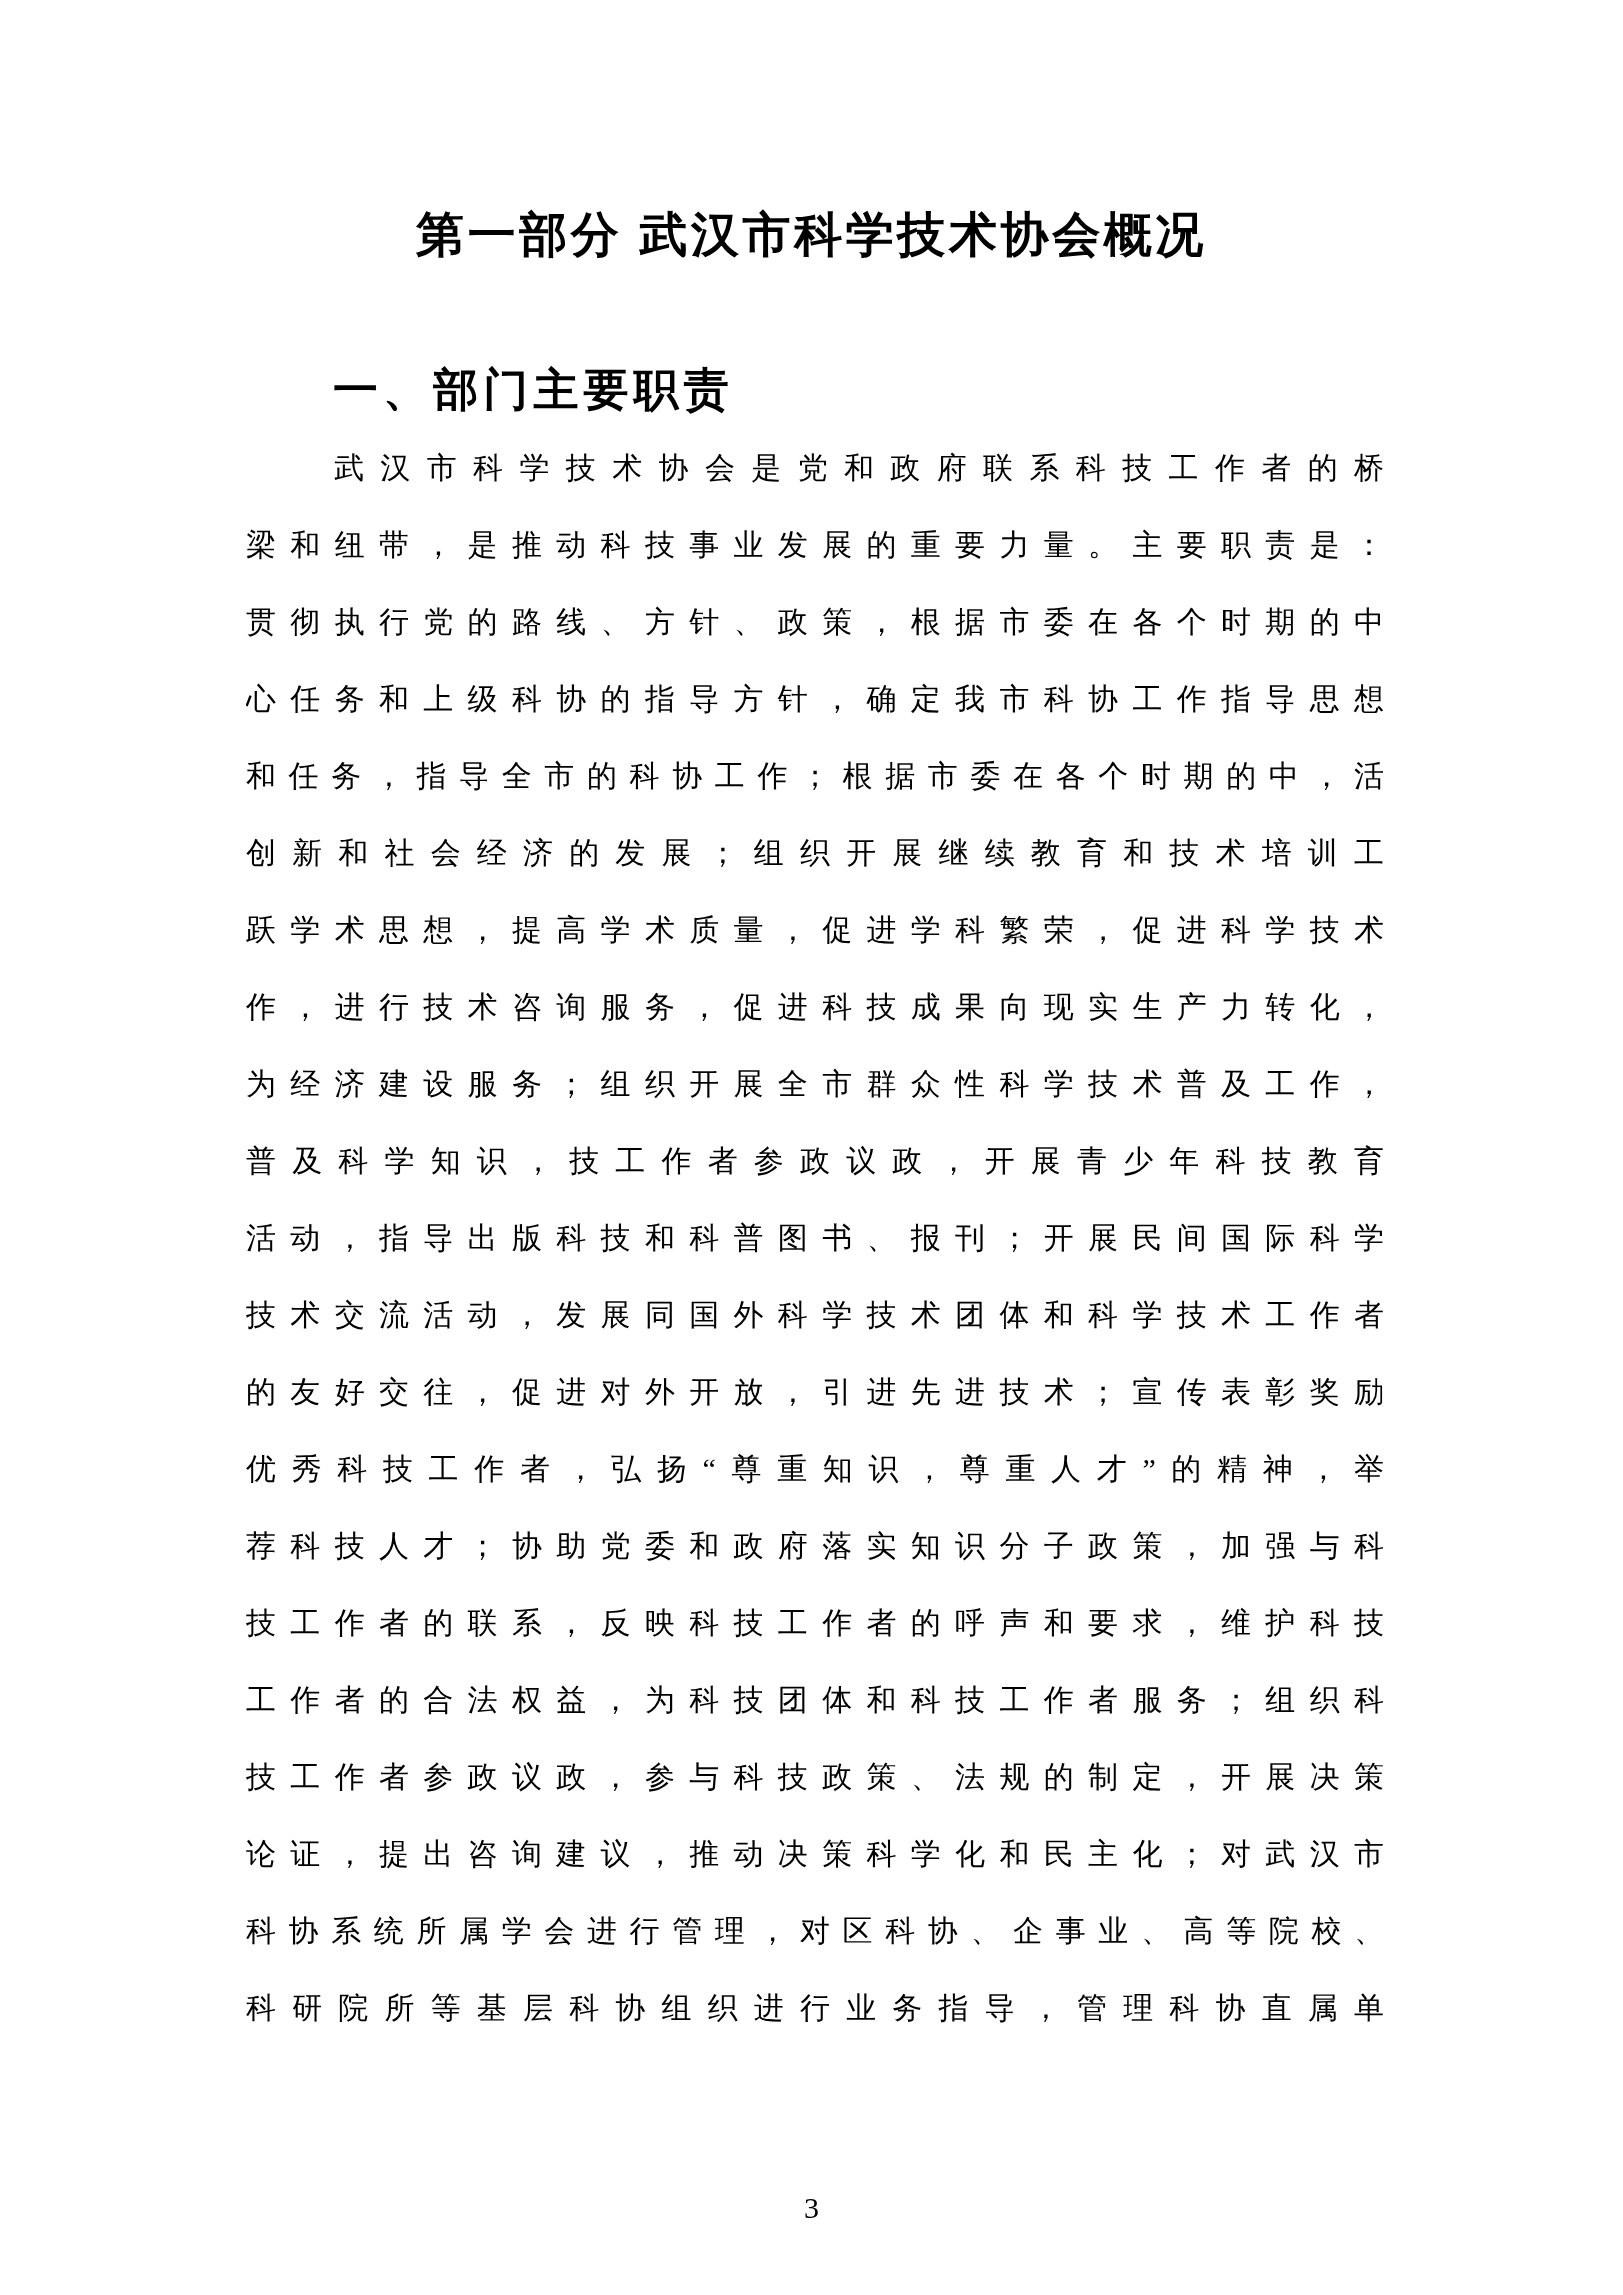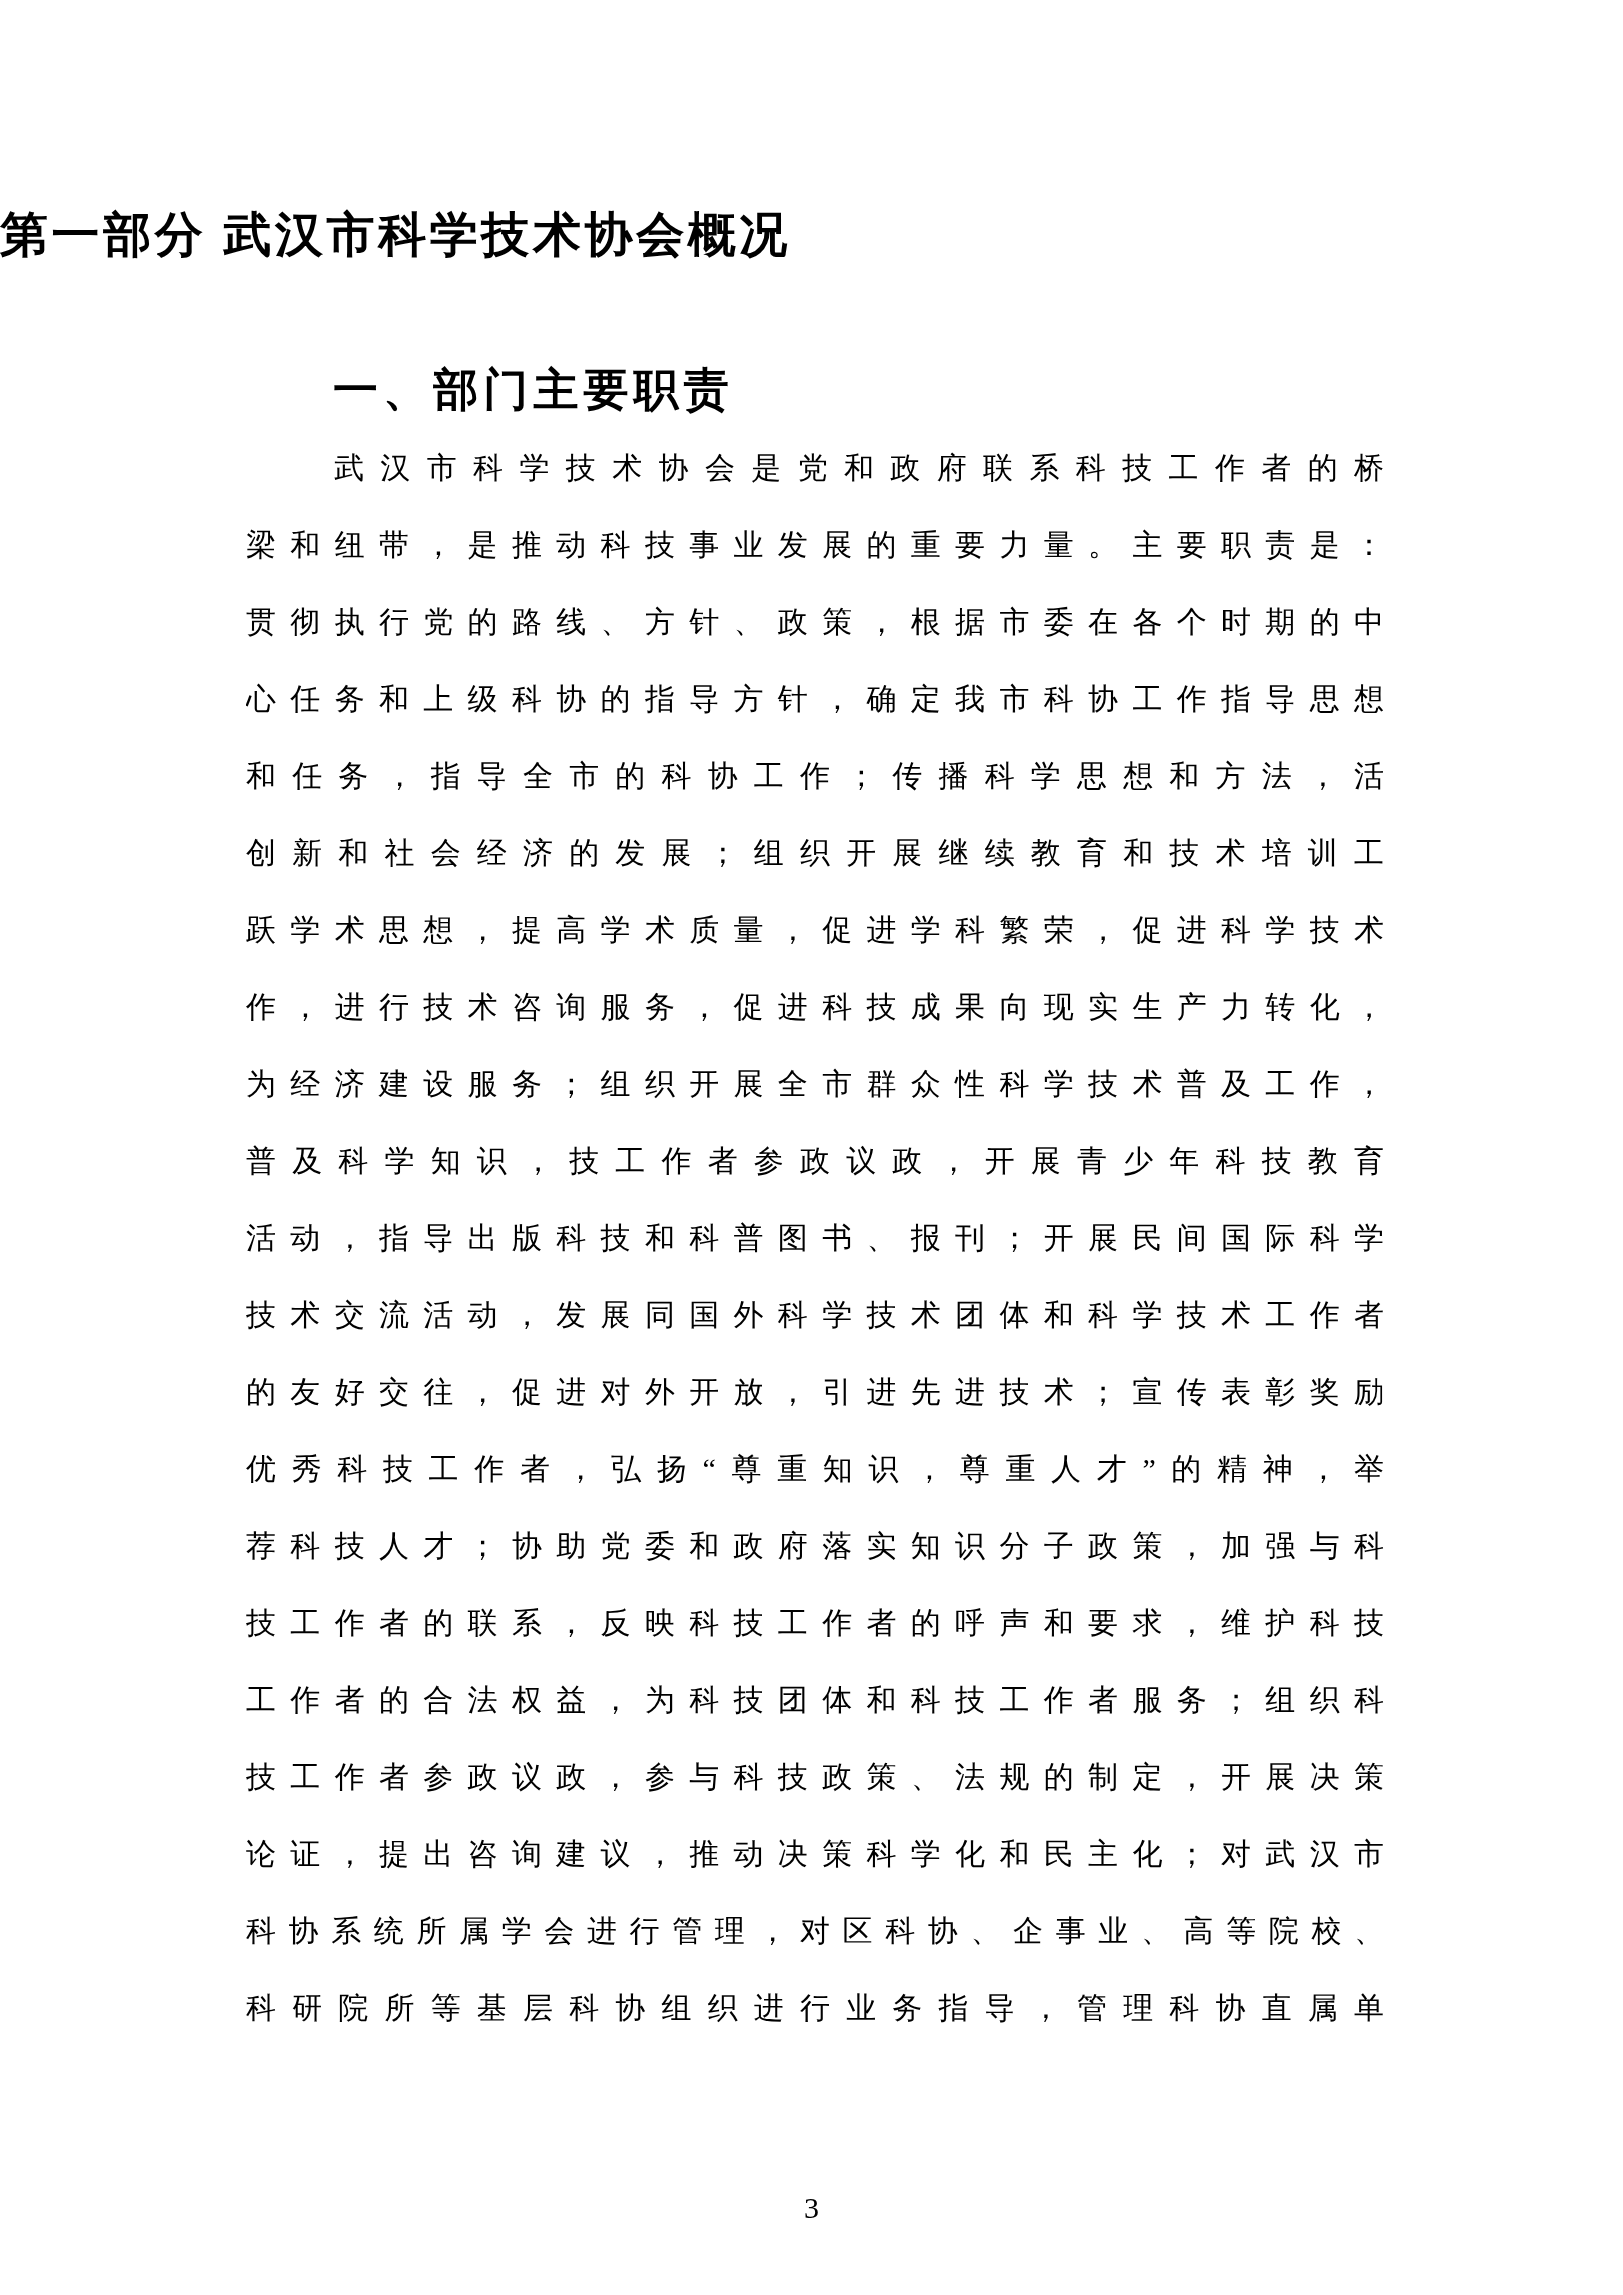--- a/index.html
+++ b/index.html
@@ -21,20 +21,21 @@
     width: 1623px;
     height: 2295px;
     background: #ffffff;
     overflow: hidden;
   }
   .doc-title {
     position: absolute;
     top: 202px;
     left: 0;
     width: 1623px;
+    text-align: center;
     font-family: "Liberation Sans", sans-serif;
     font-weight: bold;
     font-size: 48px;
     line-height: 66px;
     letter-spacing: 3.6px;
     white-space: pre;
   }
   .section-heading {
     position: absolute;
     top: 359px;
@@ -82,21 +83,21 @@
 
   <div class="doc-title">第一部分 武汉市科学技术协会概况</div>
 
   <div class="section-heading">一、部门主要职责</div>
 
   <div class="body-paragraph">
     <div class="paragraph-line indent">武汉市科学技术协会是党和政府联系科技工作者的桥</div>
     <div class="paragraph-line">梁和纽带，是推动科技事业发展的重要力量。主要职责是：</div>
     <div class="paragraph-line">贯彻执行党的路线、方针、政策，根据市委在各个时期的中</div>
     <div class="paragraph-line">心任务和上级科协的指导方针，确定我市科协工作指导思想</div>
-    <div class="paragraph-line">和任务，指导全市的科协工作；传播科学思想和方法，活</div>
+    <div class="paragraph-line">和任务，指导全市的科协工作；根据市委在各个时期的中，活</div>
     <div class="paragraph-line">创新和社会经济的发展；组织开展继续教育和技术培训工</div>
     <div class="paragraph-line">跃学术思想，提高学术质量，促进学科繁荣，促进科学技术</div>
     <div class="paragraph-line">作，进行技术咨询服务，促进科技成果向现实生产力转化，</div>
     <div class="paragraph-line">为经济建设服务；组织开展全市群众性科学技术普及工作，</div>
     <div class="paragraph-line">普及科学知识，技工作者参政议政，开展青少年科技教育</div>
     <div class="paragraph-line">活动，指导出版科技和科普图书、报刊；开展民间国际科学</div>
     <div class="paragraph-line">技术交流活动，发展同国外科学技术团体和科学技术工作者</div>
     <div class="paragraph-line">的友好交往，促进对外开放，引进先进技术；宣传表彰奖励</div>
     <div class="paragraph-line">优秀科技工作者，弘扬“尊重知识，尊重人才”的精神，举</div>
     <div class="paragraph-line">荐科技人才；协助党委和政府落实知识分子政策，加强与科</div>

